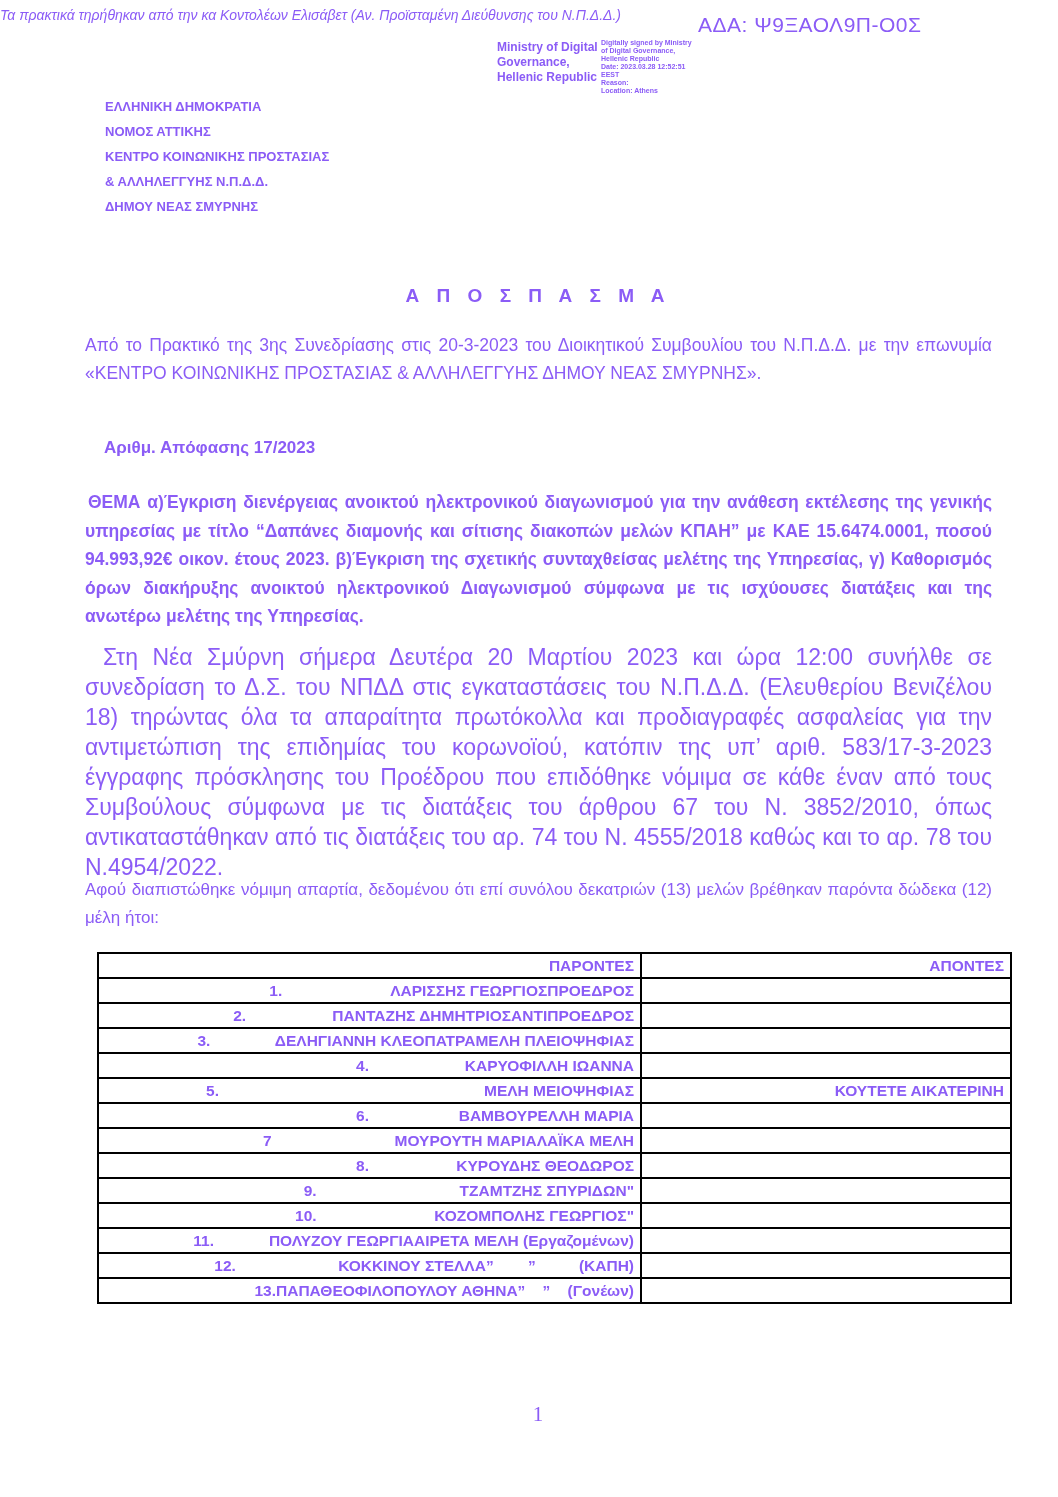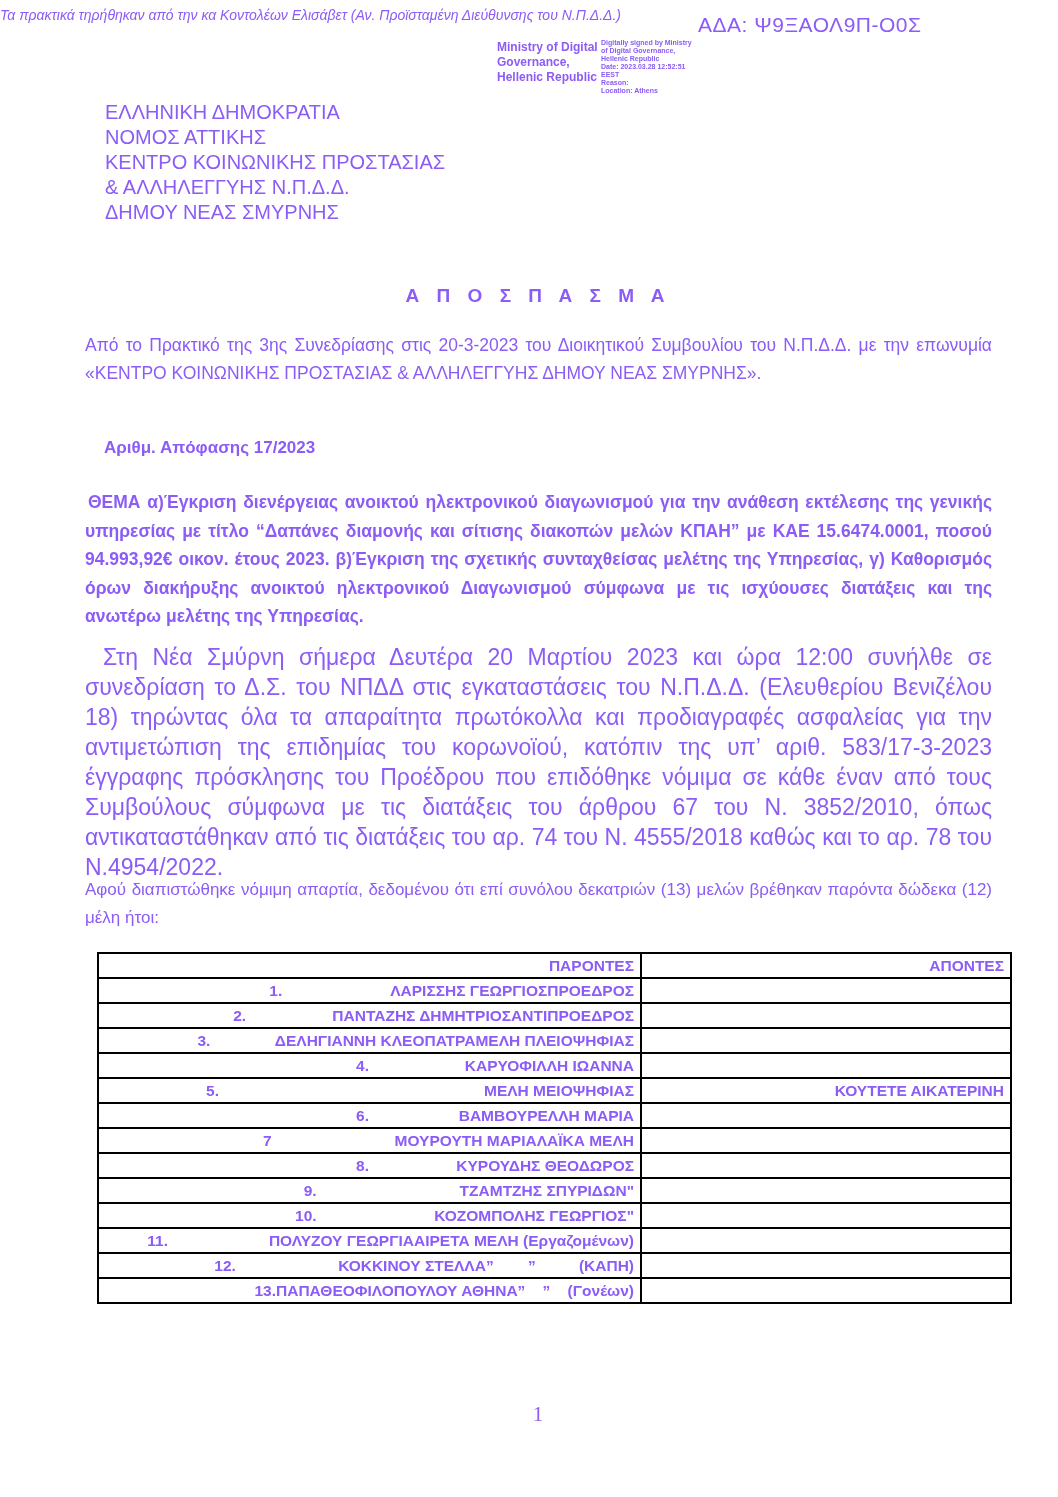--- a/index.html
+++ b/index.html
@@ -20,22 +20,22 @@
   .sig-signer{
     position:absolute;left:497px;top:40px;
     font-size:12px;line-height:15px;font-weight:bold;letter-spacing:0;
   }
   .sig-details{
     position:absolute;left:601px;top:39px;
     font-size:7px;line-height:8px;font-weight:bold;
     width:130px;
   }
   .org{
-    position:absolute;left:105px;top:100px;
-    font-size:20px;line-height:25px;font-weight:normal;
+    position:absolute;left:105px;top:94px;
+    font-size:13px;line-height:25px;font-weight:bold;
   }
   
   .title{
     position:absolute;left:85px;top:285px;width:906px;
     text-align:center;font-size:19px;font-weight:bold;letter-spacing:6px;
   }
   .para{position:absolute;left:85px;width:907px;text-align:justify;}
   .p-intro{top:332px;font-size:17.5px;line-height:27.5px;}
   .p-decision{
     position:absolute;left:104px;top:438px;
@@ -62,21 +62,21 @@
     height:23px;padding:0 6px;
     text-align:right;vertical-align:middle;
     overflow:hidden;white-space:nowrap;
   }
   .col-present{width:543px;}
   .col-absent{width:370px;}
   td.cell-absent{padding-left:14px;}
   .num{display:inline-block;width:34px;}
   .name{display:inline-block;width:265px;}
   .name.w310{width:310px;}
-  .name.w200{width:200px;margin-left:46px;}
+  .name.w200{width:200px;}
   .name.w250{width:250px;}
   .name.wauto{width:auto;}
   .role{white-space:pre;}
 </style>
 </head>
 <body>
 
 <div class="page">
 
   <div class="ada">ΑΔΑ: Ψ9ΞΑΟΛ9Π-Ο0Σ</div>

